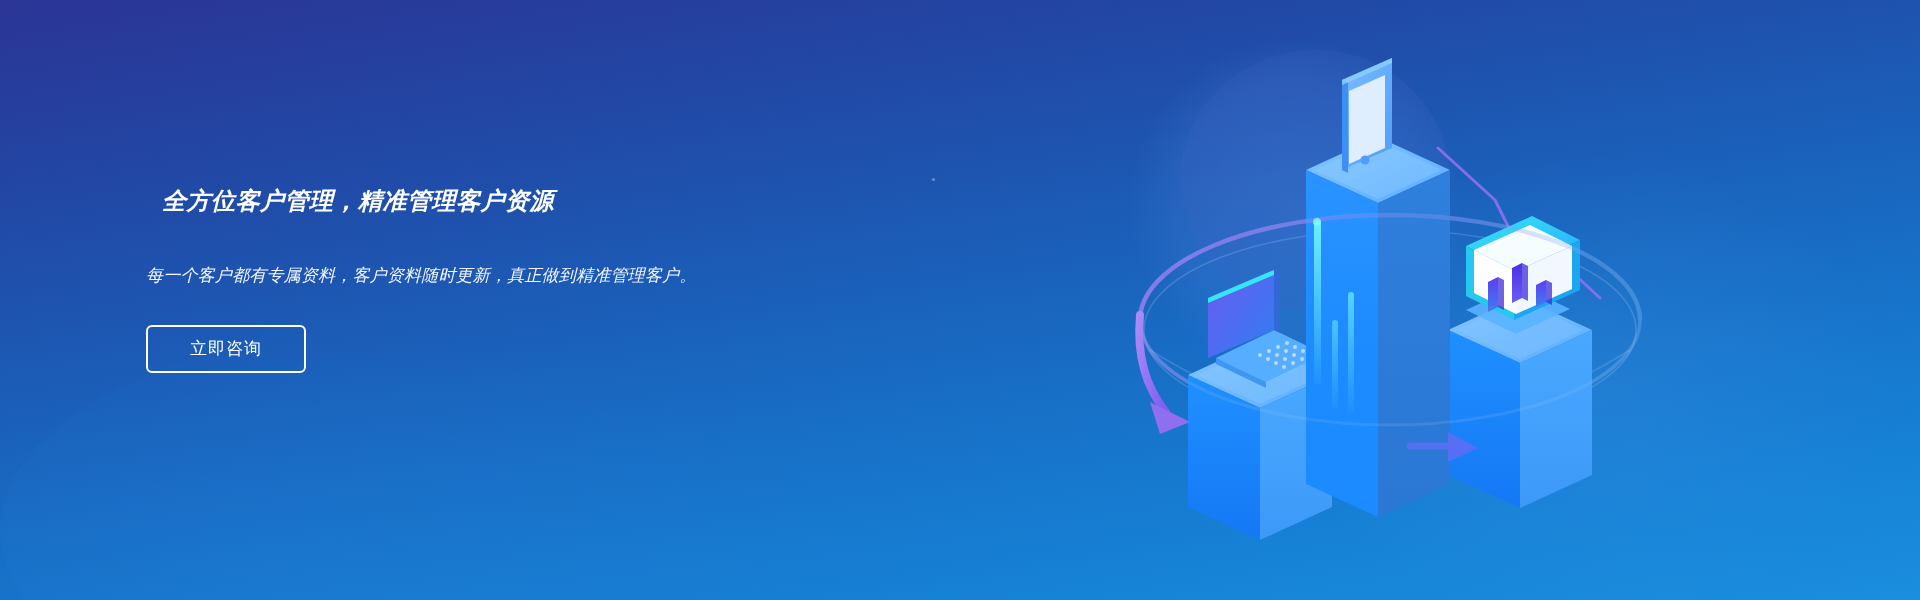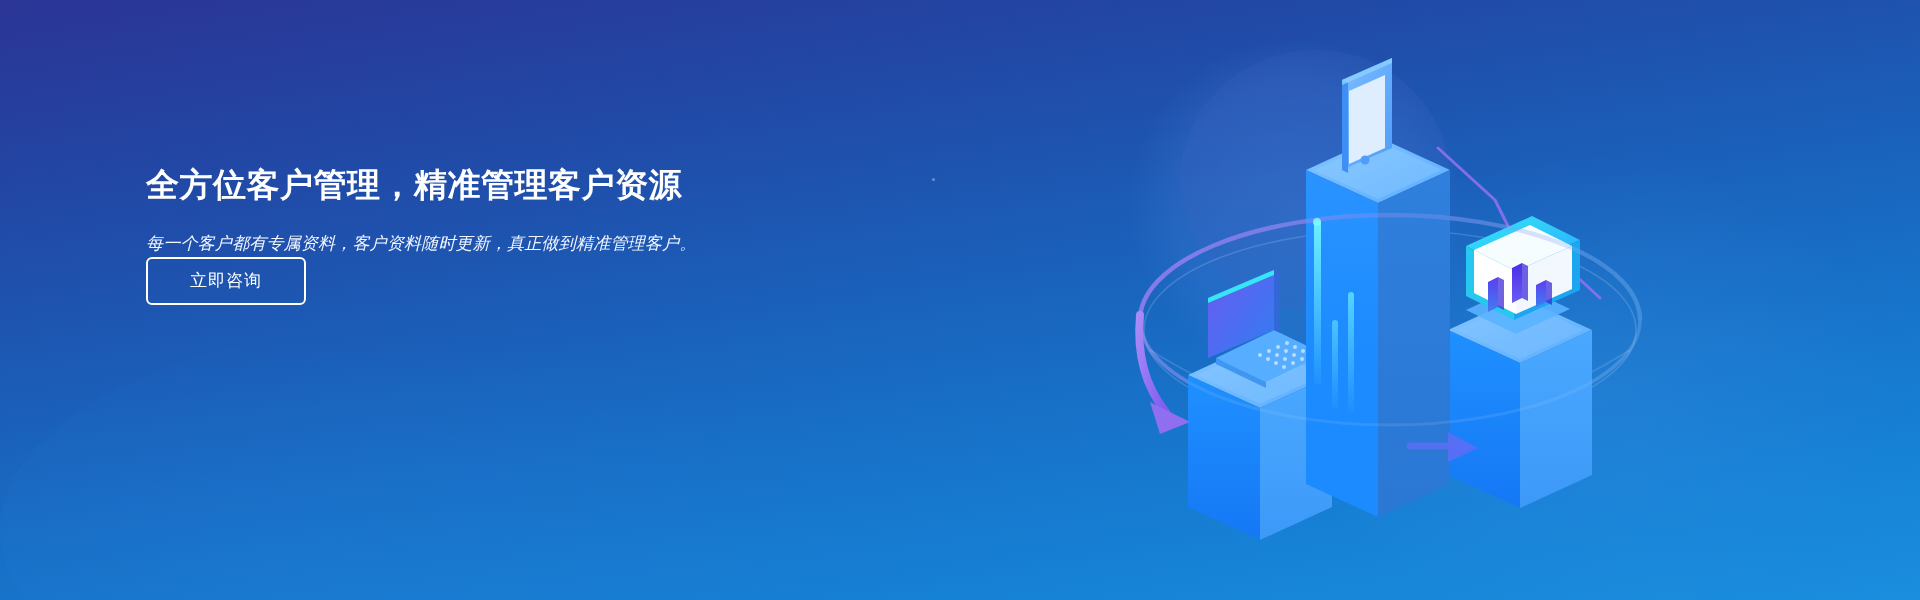--- a/index.html
+++ b/index.html
@@ -54,40 +54,42 @@
   }
 
   
   #copy {
     position: absolute;
     left: 146px;
     top: 163px;
     width: 640px;
   }
   #headline {
-    margin: 0;
-    font-size: 33px;
+    margin: 16px;
+    font-size: 24px;
     line-height: 44px;
     font-weight: bold;
     color: #ffffff;
     letter-spacing: 0.5px;
     white-space: nowrap;
+    font-style: italic;
   }
   #subtitle {
     margin: 0;
     padding-top: 23px;
     width: 590px;
     font-size: 17px;
     line-height: 27px;
     color: #f2f6ff;
     letter-spacing: 0.2px;
     font-style: italic;
   }
   #cta-button {
     display: inline-block;
+    margin-top: 36px;
     box-sizing: border-box;
     width: 160px;
     height: 48px;
     line-height: 44px;
     text-align: center;
     border: 2px solid #ffffff;
     border-radius: 6px;
     background: transparent;
     color: #ffffff;
     font-size: 17px;

